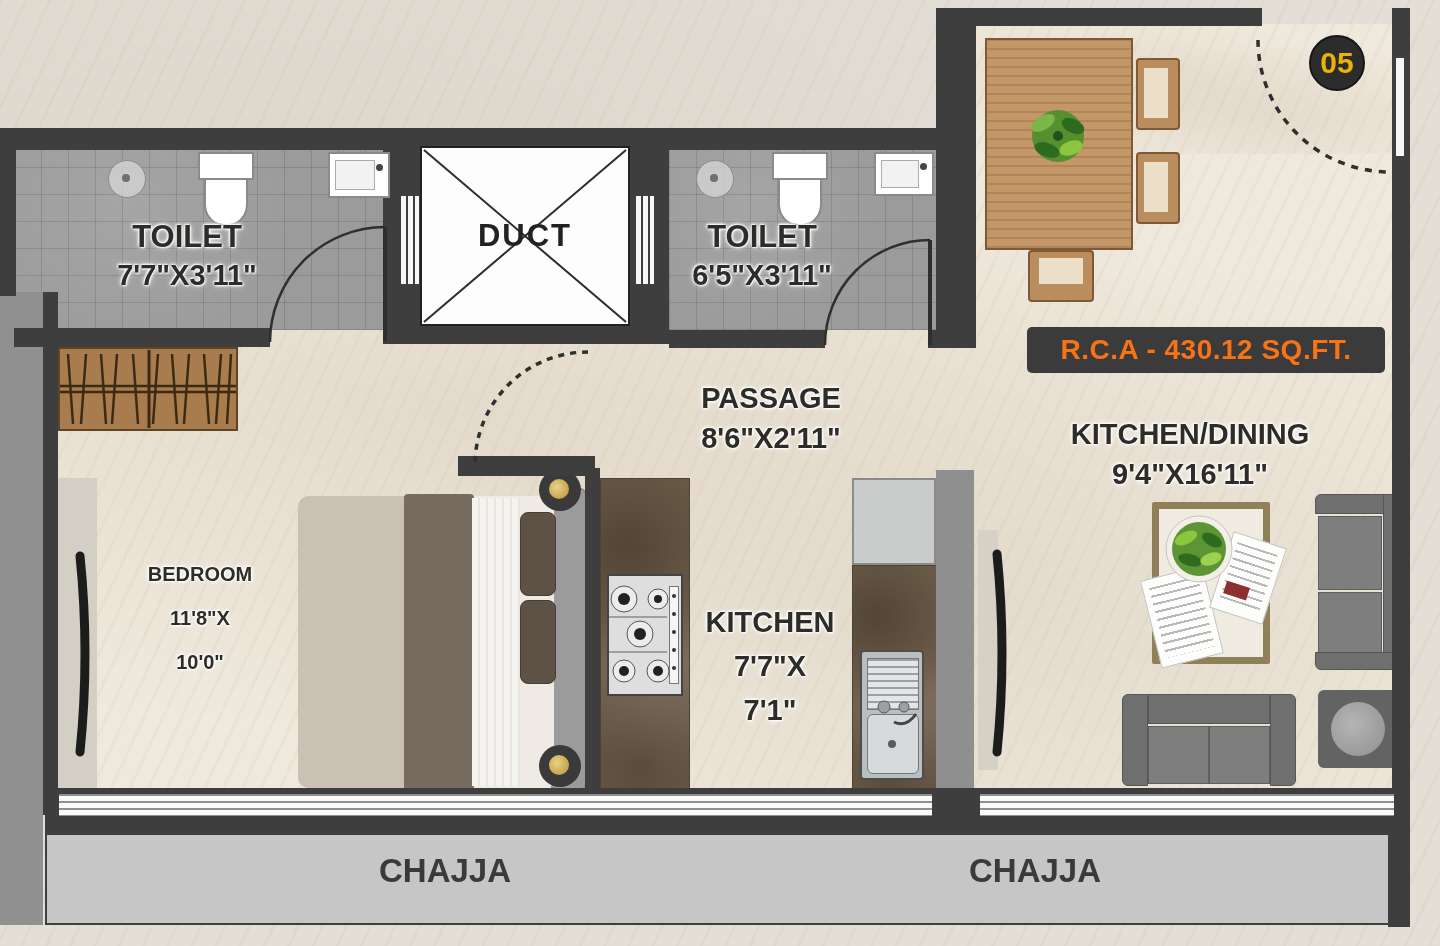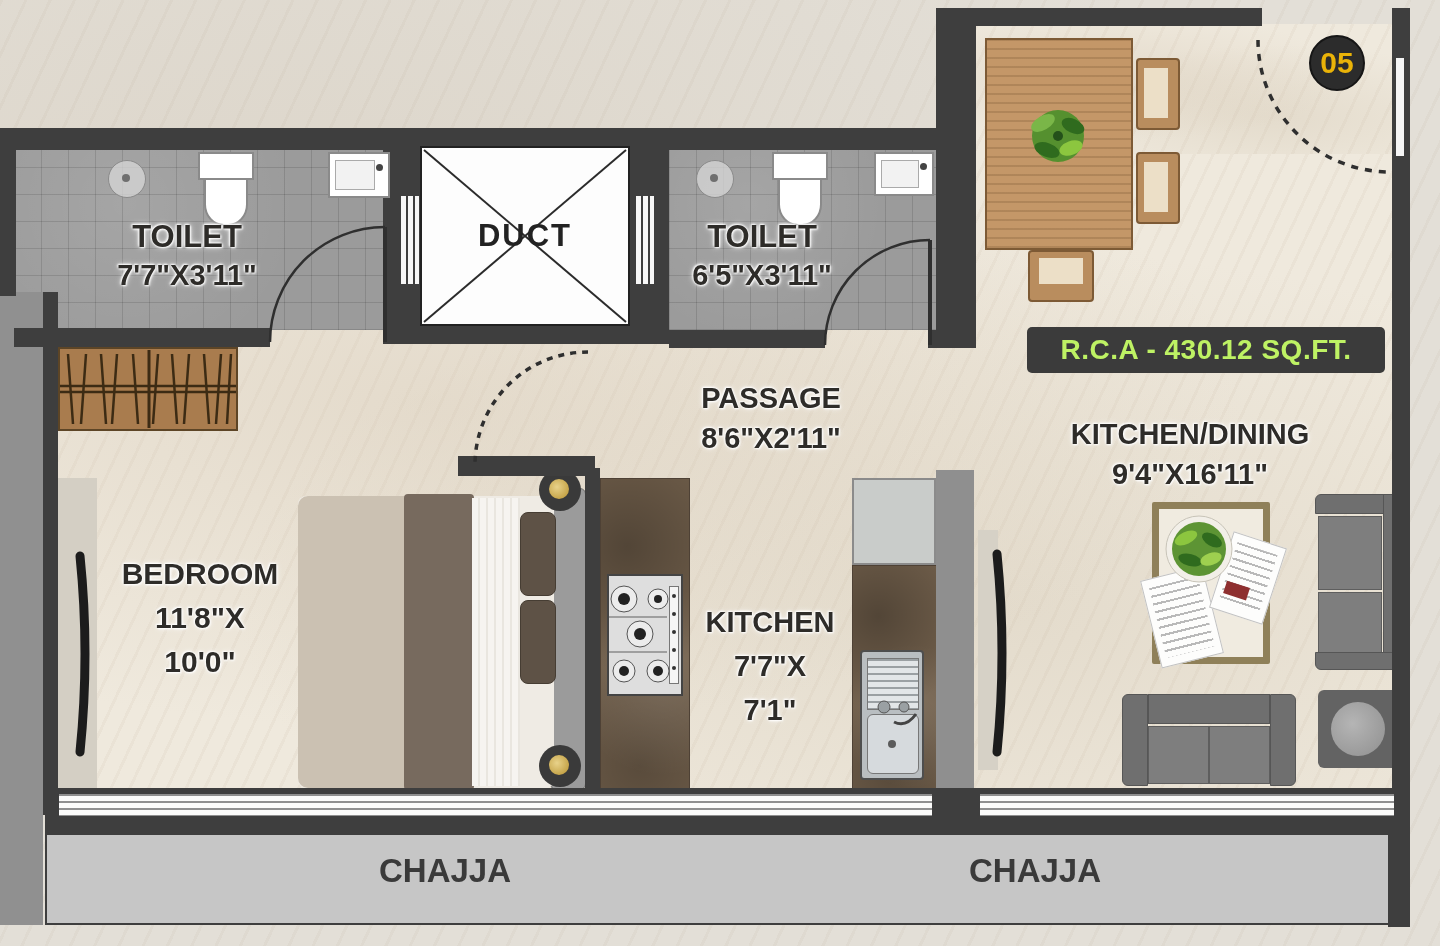--- a/index.html
+++ b/index.html
@@ -264,21 +264,21 @@
     <div>DUCT</div>
   </div>
   <div class="abs label" style="left:637px;top:218px;width:250px;font-size:31px;line-height:38px;">
     <div>TOILET</div>
     <div style="font-size:29px;">6'5"X3'11"</div>
   </div>
   <div class="abs label" style="left:640px;top:378px;width:262px;font-size:29px;line-height:40px;">
     <div>PASSAGE</div>
     <div>8'6"X2'11"</div>
   </div>
-  <div class="abs label" style="left:95px;top:552px;width:210px;font-size:30px;line-height:44px;">
+  <div class="abs label" style="left:95px;top:552px;width:210px;font-size:20px;line-height:44px;">
     <div>BEDROOM</div>
     <div>11'8"X</div>
     <div>10'0"</div>
   </div>
   <div class="abs label" style="left:690px;top:600px;width:160px;font-size:29px;line-height:44px;">
     <div>KITCHEN</div>
     <div>7'7"X</div>
     <div>7'1"</div>
   </div>
   <div class="abs label" style="left:1040px;top:414px;width:300px;font-size:29px;line-height:40px;">
@@ -286,21 +286,21 @@
     <div>9'4"X16'11"</div>
   </div>
   <div class="abs" style="left:300px;top:852px;width:290px;text-align:center;font-size:33px;font-weight:bold;color:#3a3a3a;">
     <span>CHAJJA</span>
   </div>
   <div class="abs" style="left:890px;top:852px;width:290px;text-align:center;font-size:33px;font-weight:bold;color:#3a3a3a;">
     <span>CHAJJA</span>
   </div>
 
   <div class="abs" style="left:1027px;top:327px;width:358px;height:46px;background:#3b3b3b;border-radius:5px;
-              color:#bef264;font-size:28px;font-weight:bold;display:flex;align-items:center;justify-content:center;letter-spacing:.5px;">
+              color:#f97316;font-size:28px;font-weight:bold;display:flex;align-items:center;justify-content:center;letter-spacing:.5px;">
     <span>R.C.A - 430.12 SQ.FT.</span>
   </div>
   <div class="abs" style="left:1309px;top:35px;width:56px;height:56px;border-radius:50%;background:#2c2c2c;border:2px solid #161616;
               color:#eab308;font-size:30px;font-weight:bold;display:flex;align-items:center;justify-content:center;box-sizing:border-box;">
     <span>05</span>
   </div>
 
 </div>
 
 </body></html>

